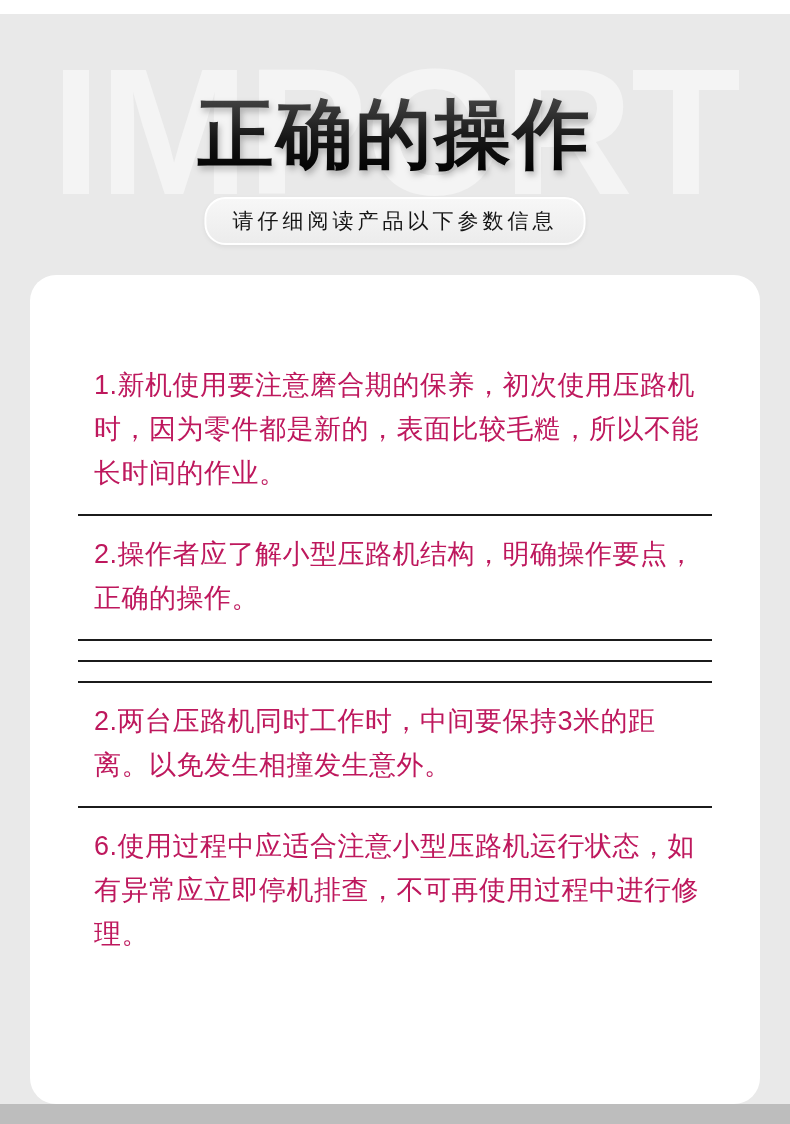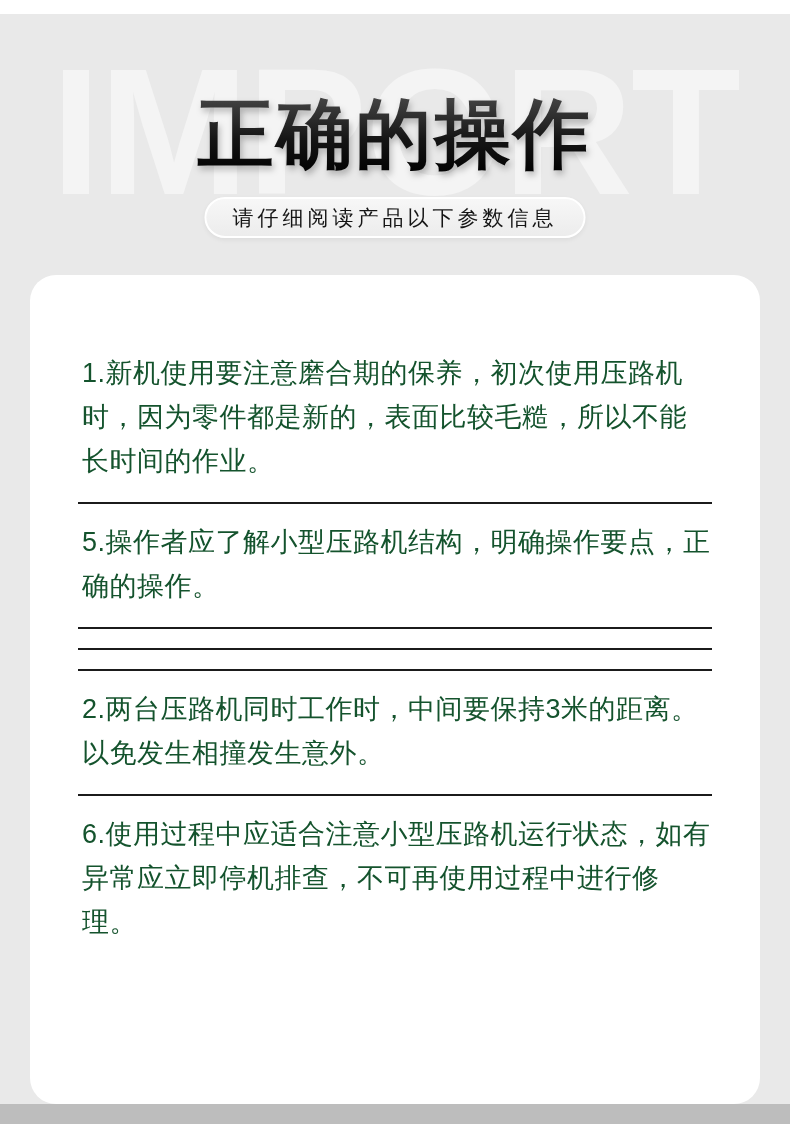--- a/index.html
+++ b/index.html
@@ -40,21 +40,21 @@
     line-height: 1.1;
     background: linear-gradient(180deg, #4a4a4a 0%, #161616 55%, #000000 100%);
     -webkit-background-clip: text;
     background-clip: text;
     color: transparent;
     filter: drop-shadow(2px 4px 3px rgba(0,0,0,0.25));
   }
   .subtitle-pill {
     position: absolute; top: 197px; left: 50%;
     transform: translateX(-50%);
-    height: 41px;
+    height: 48px;
     padding: 0 26px;
     display: flex; align-items: center; justify-content: center;
     background: linear-gradient(180deg, #f7f7f7 0%, #ececec 100%);
     border: 2px solid #ffffff;
     border-radius: 21px;
     box-shadow: 0 2px 5px rgba(0,0,0,0.06);
     white-space: nowrap;
   }
   .subtitle-text {
     font-size: 21px;
@@ -63,26 +63,26 @@
     font-weight: 500;
   }
   .card {
     position: absolute; top: 275px; left: 30px;
     width: 730px; height: 829px;
     background: #ffffff;
     border-radius: 26px;
     padding: 76px 48px 0 48px;
   }
   .item {
-    margin: 0;
+    margin: 12px;
     padding-left: 4px;
     font-size: 27px;
     line-height: 44px;
     letter-spacing: 0.5px;
-    color: #14532d;
+    color: #be185d;
   }
   .divider {
     height: 2px;
     background: #1b1b1b;
     margin: 19px 0 16px 0;
   }
   .bottom-strip {
     position: absolute; bottom: 0; left: 0;
     width: 100%; height: 20px;
     background: #bdbdbd;
@@ -99,21 +99,21 @@
 
   <h1 class="title">正确的操作</h1>
 
   <div class="subtitle-pill">
     <span class="subtitle-text">请仔细阅读产品以下参数信息</span>
   </div>
 
   <div class="card">
     <p class="item">1.新机使用要注意磨合期的保养，初次使用压路机时，因为零件都是新的，表面比较毛糙，所以不能长时间的作业。</p>
     <div class="divider"></div>
-    <p class="item">5.操作者应了解小型压路机结构，明确操作要点，正确的操作。</p>
+    <p class="item">2.操作者应了解小型压路机结构，明确操作要点，正确的操作。</p>
     <div class="divider"></div>
     <div class="divider"></div>
     <div class="divider"></div>
     <p class="item">2.两台压路机同时工作时，中间要保持3米的距离。以免发生相撞发生意外。</p>
     <div class="divider"></div>
     <p class="item">6.使用过程中应适合注意小型压路机运行状态，如有异常应立即停机排查，不可再使用过程中进行修理。</p>
   </div>
 
   <div class="bottom-strip"></div>
 

